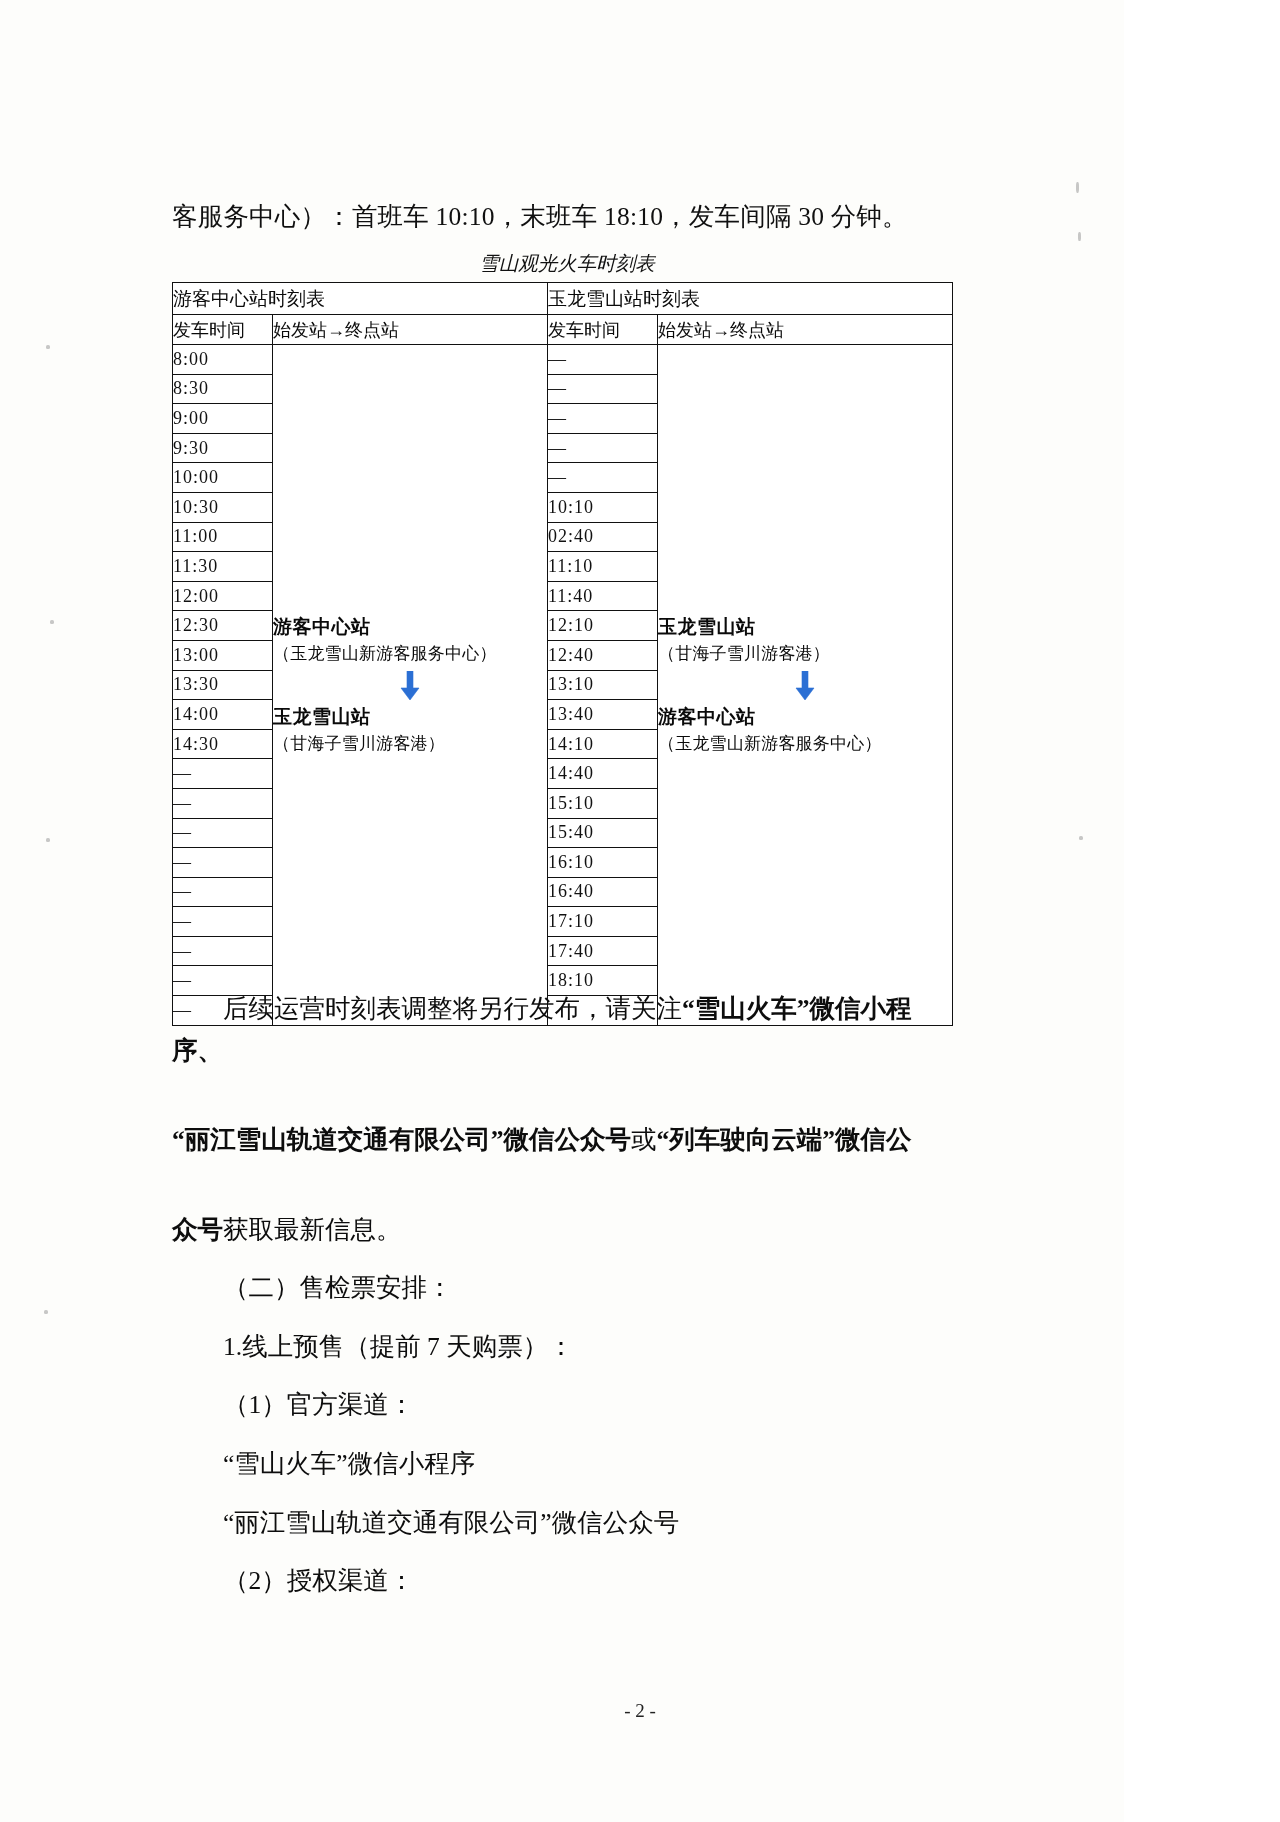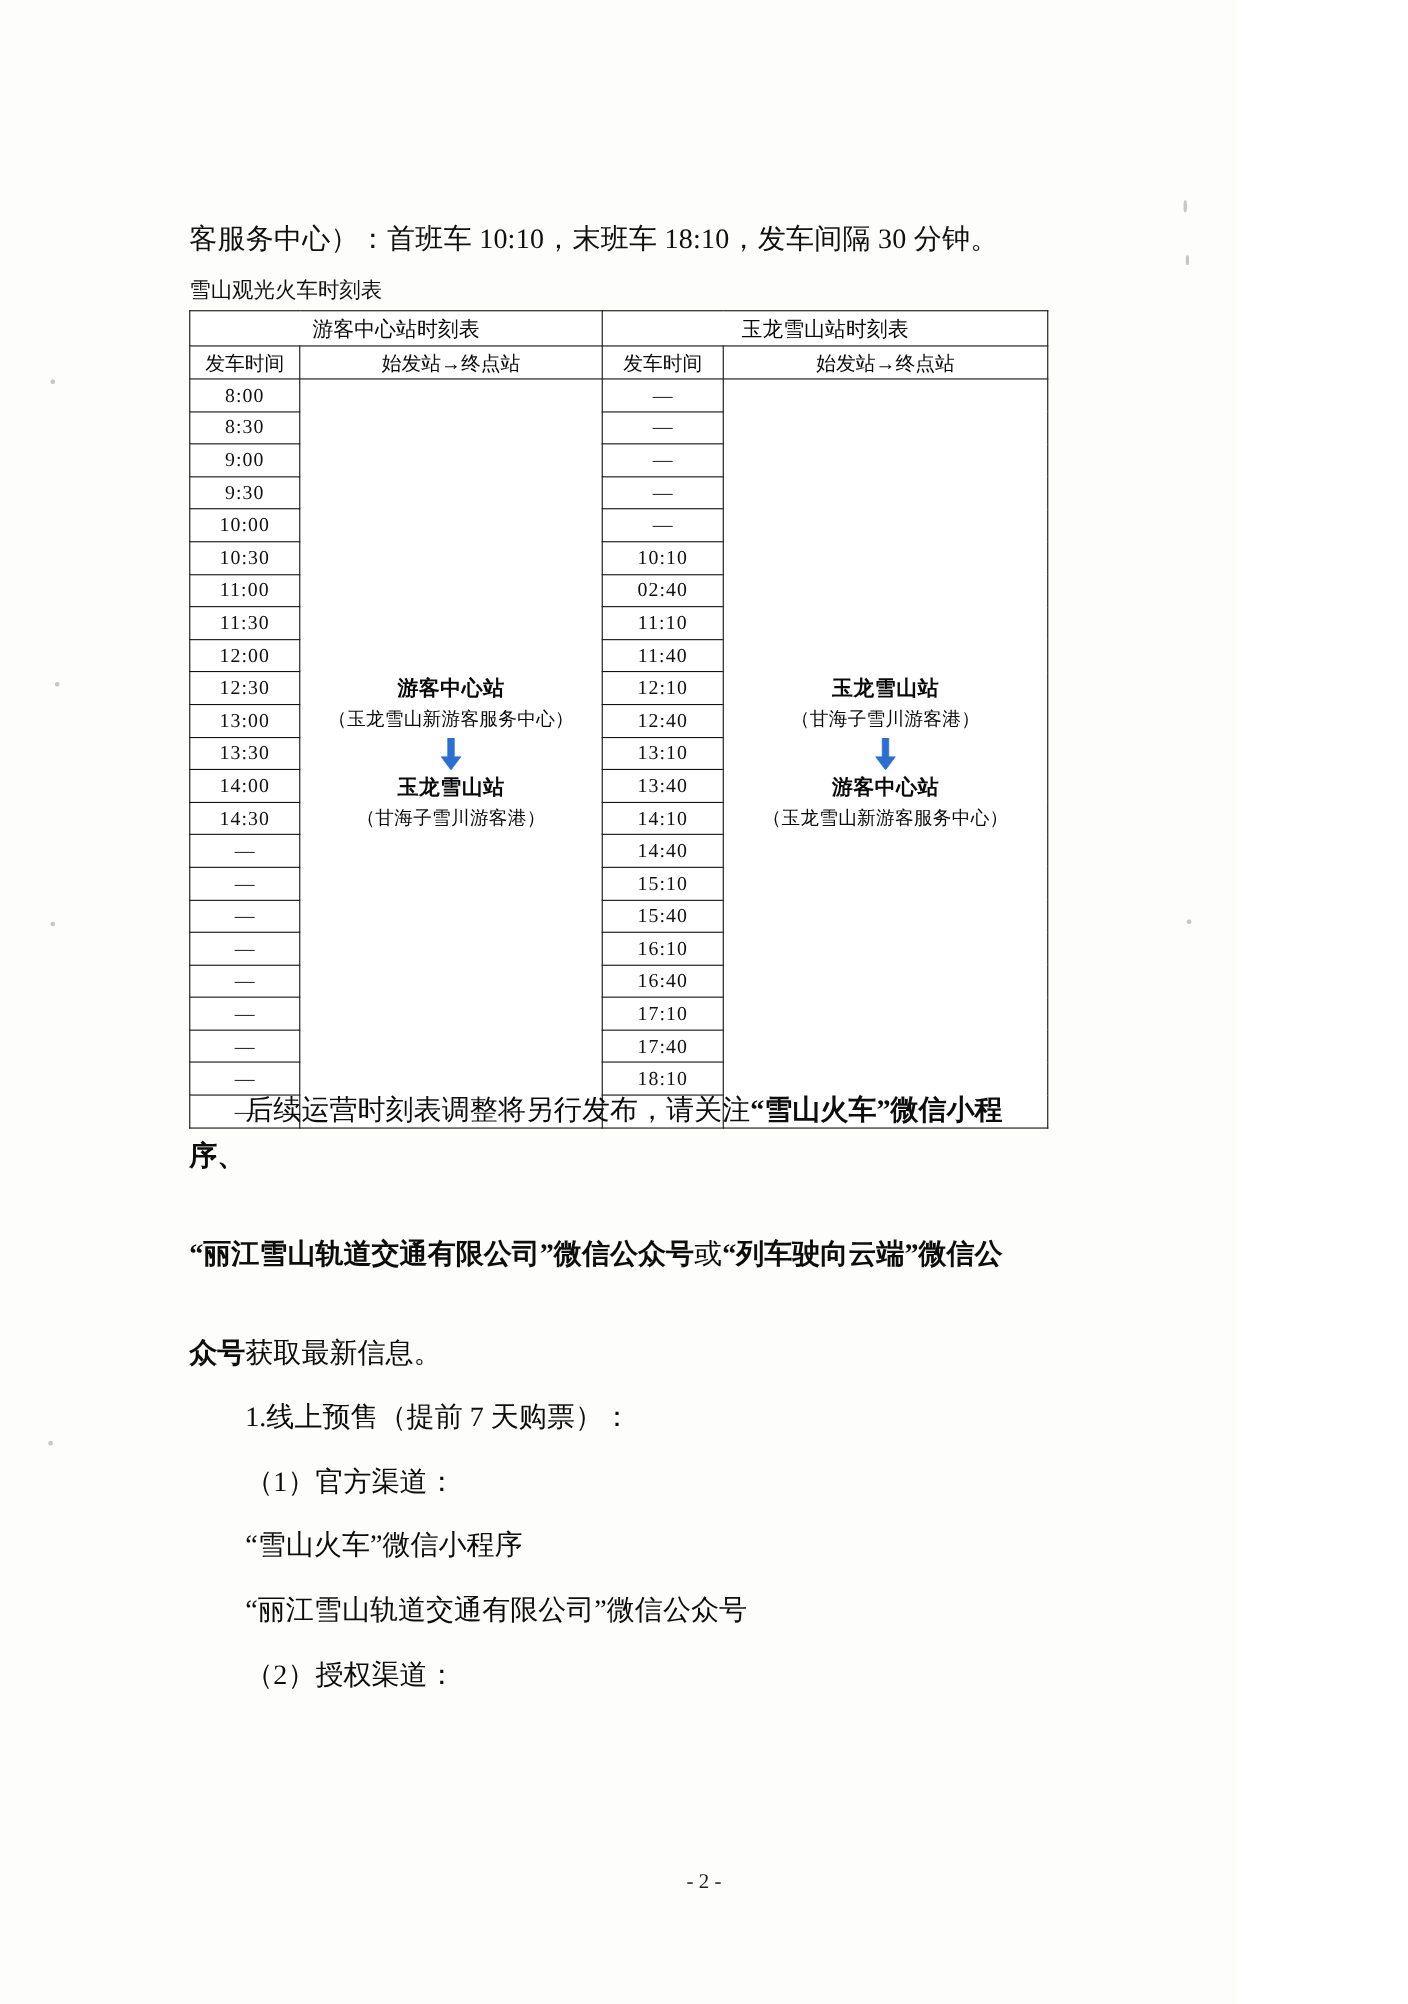--- a/index.html
+++ b/index.html
@@ -54,39 +54,41 @@
     left: 0;
     width: 800px;
     white-space: nowrap;
   }
 
   .table-caption {
     position: absolute;
     top: 250px;
     left: 0;
     width: 790px;
+    text-align: center;
     font-size: 19.5px;
     color: #111;
     font-family: "Liberation Sans", "DejaVu Sans", sans-serif;
+    font-style: italic;
   }
 
   
   table.sched {
     position: absolute;
     top: 282px;
     left: 0;
     width: 780px;
     border-collapse: collapse;
     table-layout: fixed;
     background: #fff;
   }
   table.sched td, table.sched th {
     border: 1.4px solid #111;
     padding: 0;
-    text-align: center;
+    text-align: left;
     vertical-align: middle;
     font-weight: normal;
   }
   .grp-head {
     height: 31px;
     font-size: 19px;
     font-family: "Liberation Sans", "DejaVu Sans", sans-serif;
     color: #0a0a0a;
   }
   .sub-head {
@@ -312,20 +314,21 @@
       </div>
 
       <div class="p-block ind1">
         <span class="bold">“丽江雪山轨道交通有限公司”微信公众号</span><span>或</span><span class="bold">“列车驶向云端”微信公</span>
       </div>
 
       <div class="p-block ind1">
         <span class="bold">众号</span><span>获取最新信息。</span>
       </div>
 
+      <div class="p-block ind2 p-space">（二）售检票安排：</div>
 
       <div class="p-block ind2 p-space">1.线上预售（提前 7 天购票）：</div>
 
       <div class="p-block ind2 p-space">（1）官方渠道：</div>
 
       <div class="p-block ind2 p-space">“雪山火车”微信小程序</div>
 
       <div class="p-block ind2 p-space">“丽江雪山轨道交通有限公司”微信公众号</div>
 
       <div class="p-block ind2 p-space">（2）授权渠道：</div>

